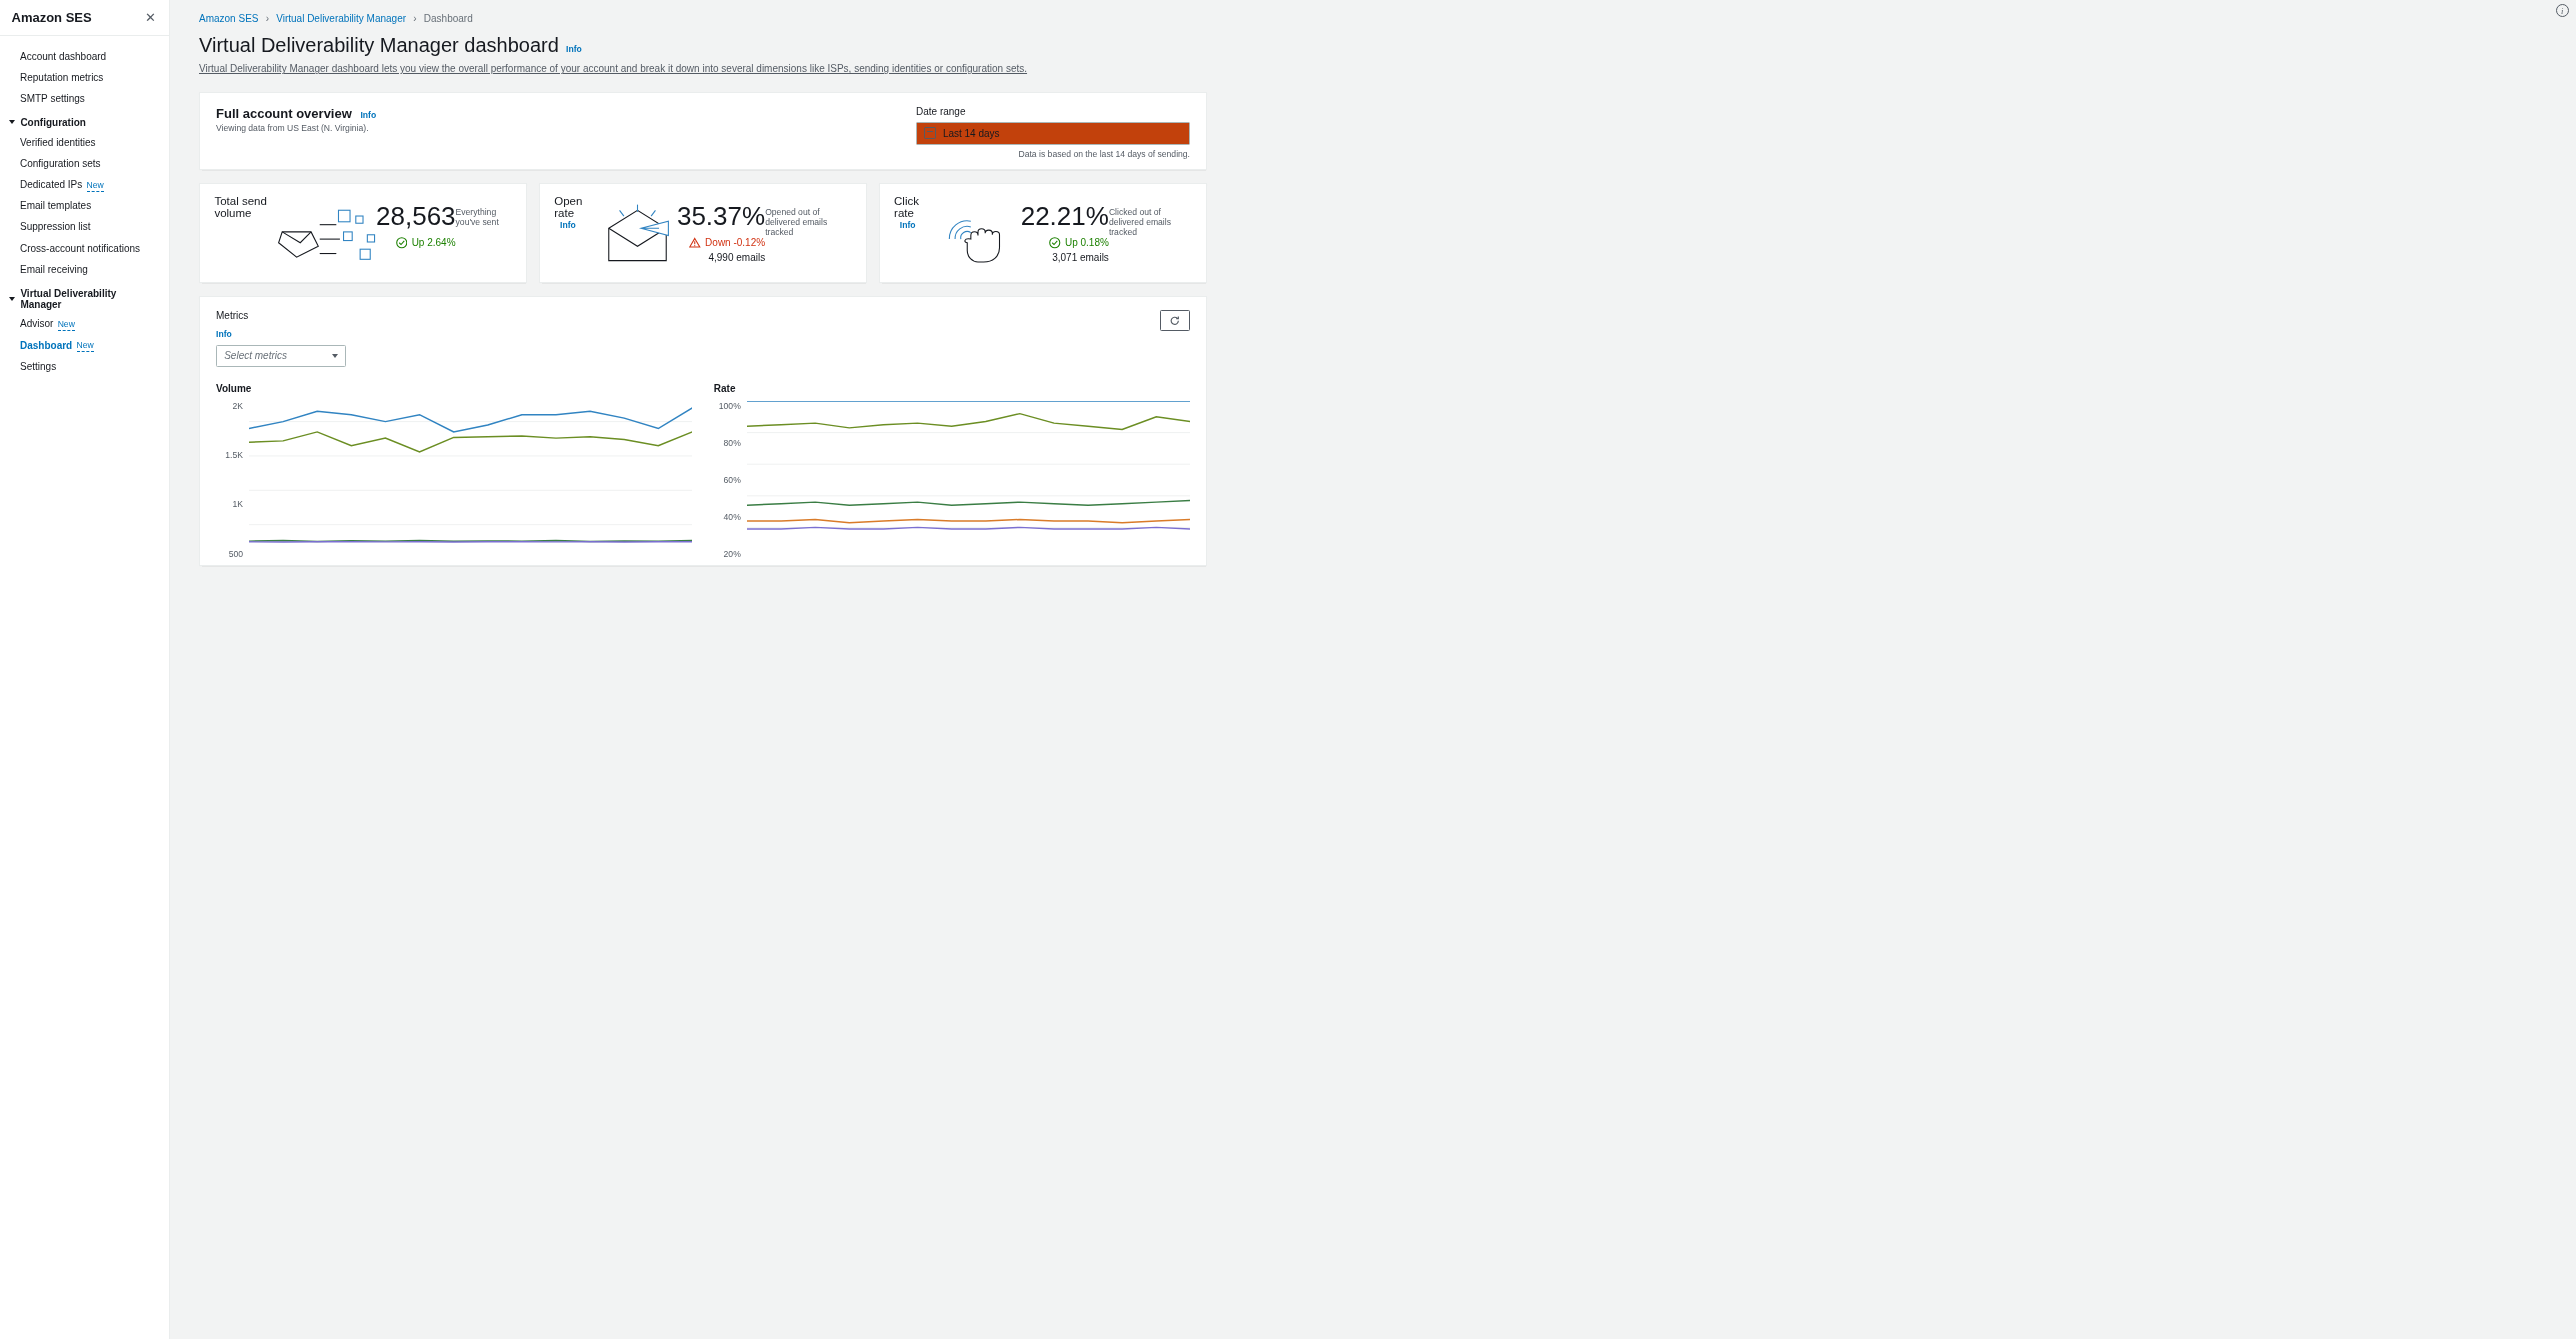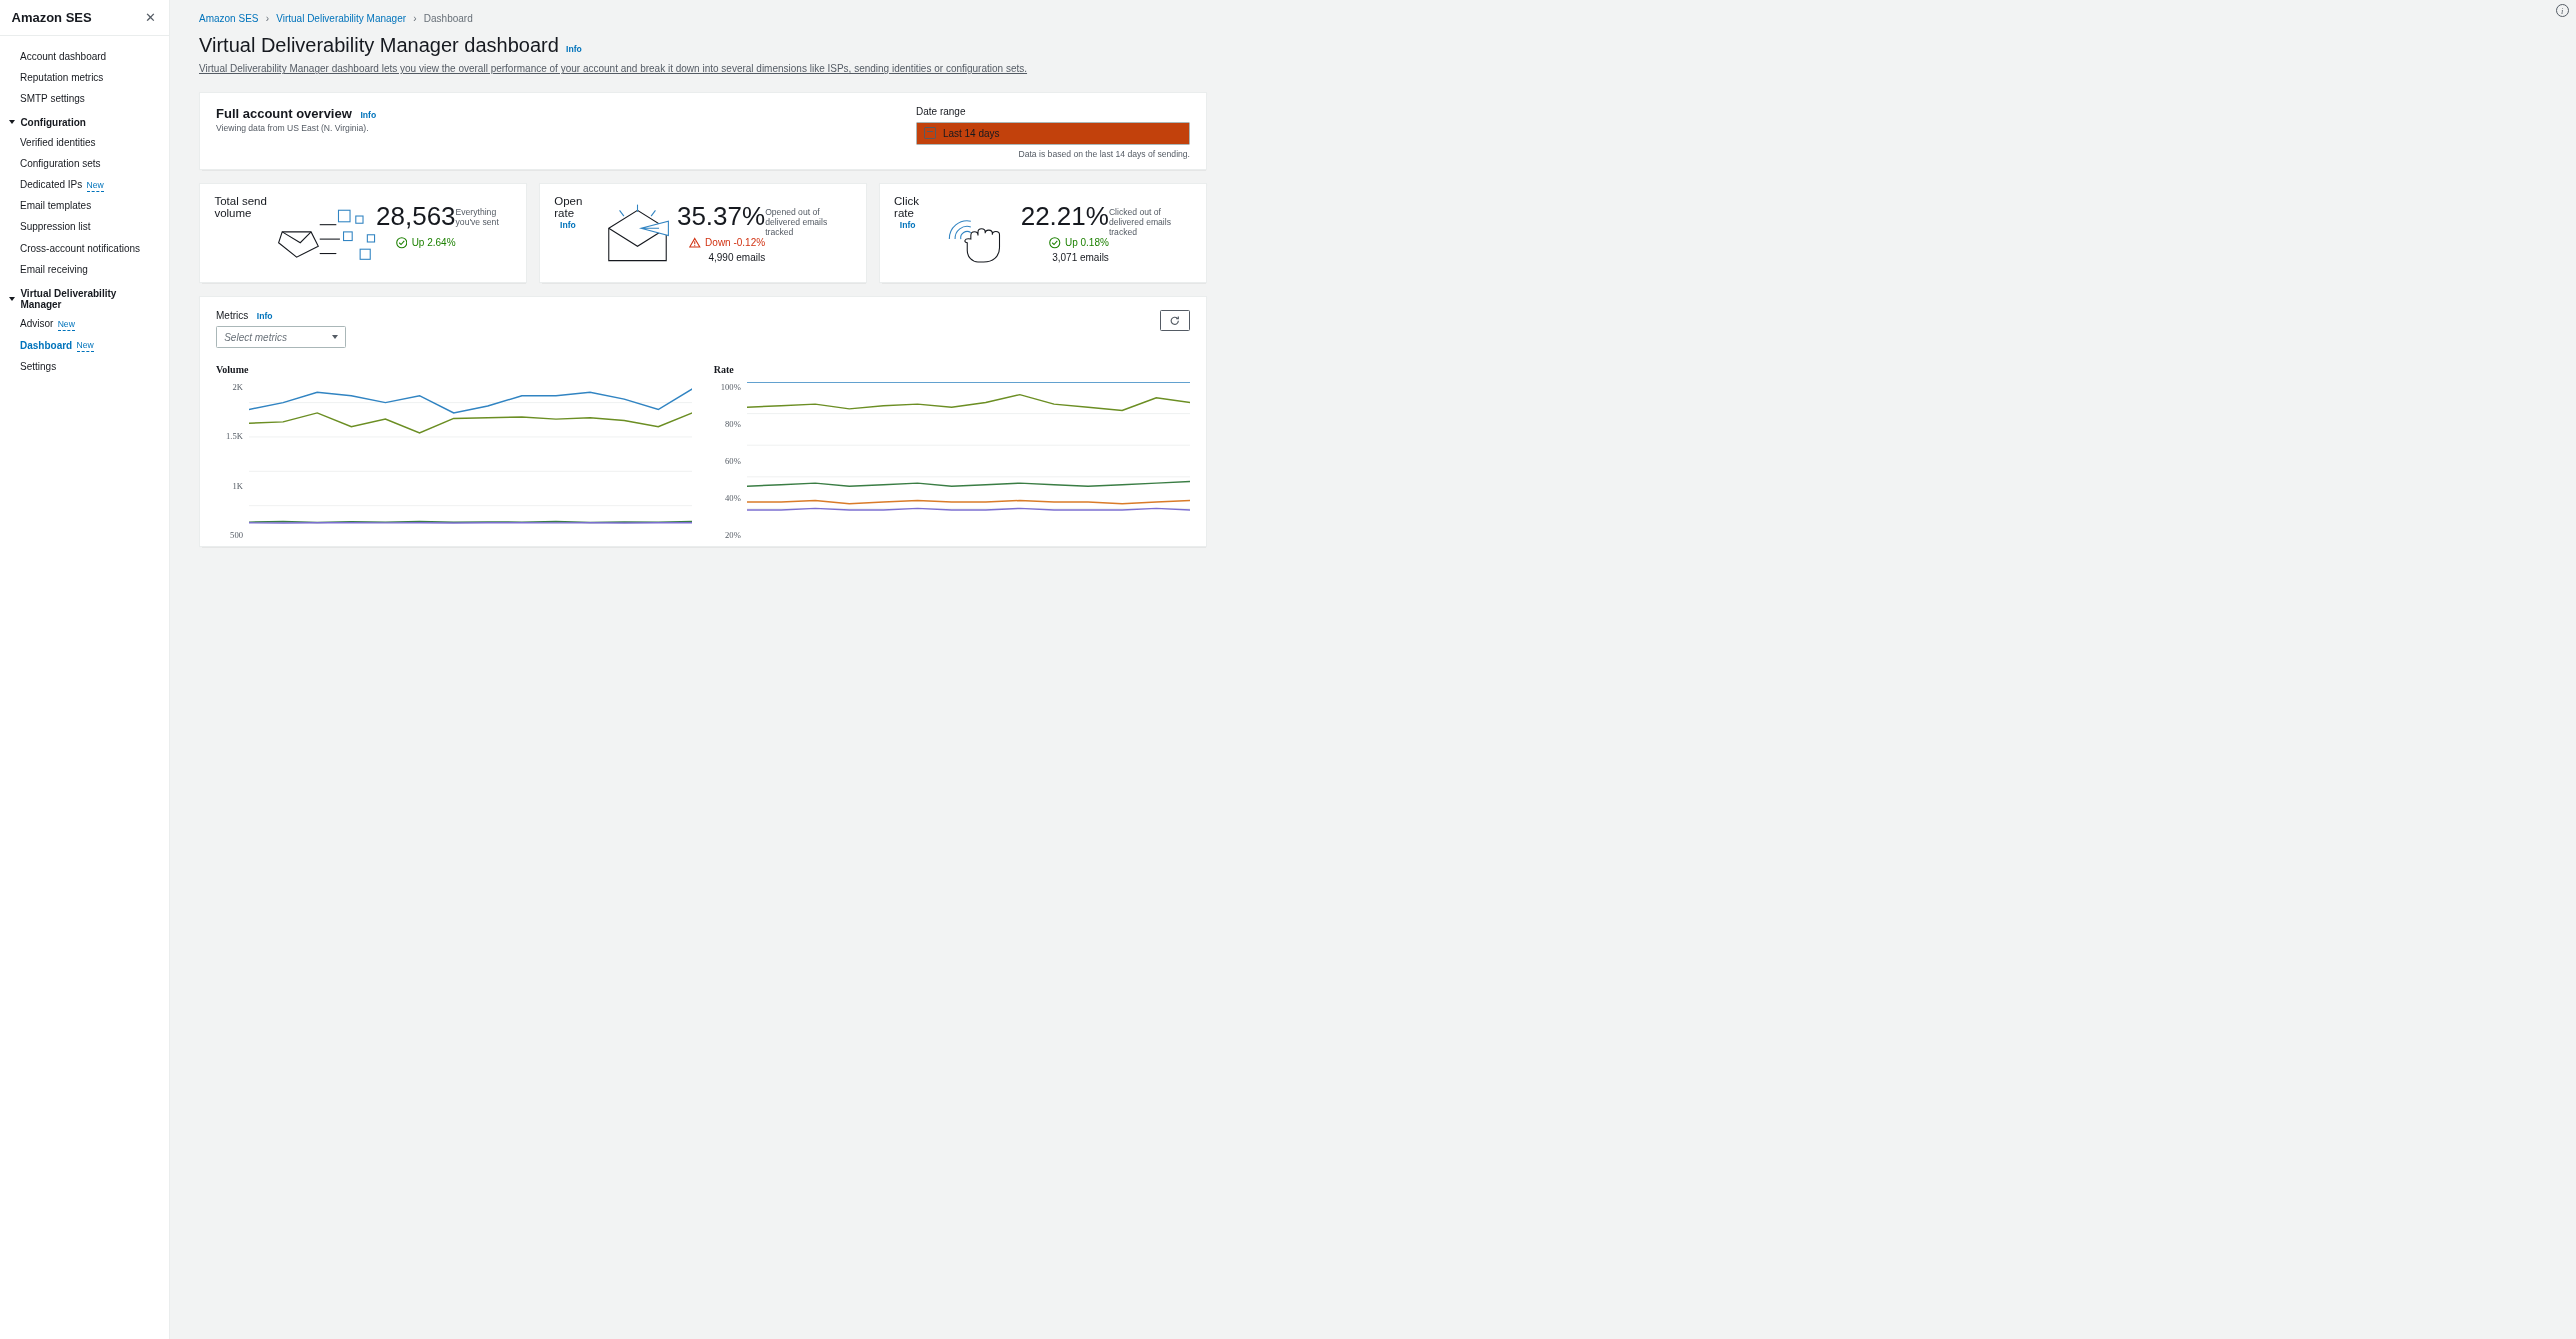--- a/index.html
+++ b/index.html
@@ -76,33 +76,33 @@
   .kpi-delta{display:flex;align-items:center;justify-content:flex-end;gap:4.3px;margin-top:8.6px;font-size:10px;}
   .kpi-delta.up{color:#1d8102;}
   .kpi-delta.down{color:#d13212;}
   .kpi-sub2{color:#16191f;font-size:10px;margin-top:2.9px;text-align:right;}
   .kpi-foot{color:#545b64;font-size:8.6px;margin-top:11.5px;}
   .delta-icon{width:11.5px;height:11.5px;flex-shrink:0;}
   
   .metrics{padding:13px 16px 5.8px 16px;}
   .metrics-hdr{display:flex;align-items:flex-start;justify-content:space-between;}
   .metrics-left{display:flex;flex-direction:column;gap:5.8px;}
-  .metrics-title-row{display:flex;align-items:baseline;gap:8.6px;}
+  .metrics-title-row{display:flex;align-items:baseline;gap:8.6px;flex-direction:column;}
   .select-metrics{
     width:130px;height:21.6px;border:0.7px solid #aab7b8;border-radius:1.4px;background:#fff;
     display:flex;align-items:center;justify-content:space-between;padding:0 7.2px;cursor:pointer;
     color:#687078;font-style:italic;font-size:10px;
   }
   .select-caret{width:0;height:0;border-left:3.6px solid transparent;border-right:3.6px solid transparent;border-top:4.3px solid #545b64;}
   .refresh-btn{
     width:30px;height:21.6px;border:0.7px solid #545b64;border-radius:1.4px;background:#fff;
     display:flex;align-items:center;justify-content:center;cursor:pointer;
   }
   .charts{display:flex;gap:21.6px;margin-top:16px;}
-  .chart-col{flex:1;font-family:Liberation Serif, serif;}
+  .chart-col{flex:1;}
   .chart-title{font-weight:700;font-size:10px;margin-bottom:7.2px;}
   .chart-wrap{display:flex;gap:5.8px;}
   .y-axis{display:flex;flex-direction:column;justify-content:space-between;height:158px;font-size:8.6px;color:#545b64;text-align:right;min-width:27px;}
   svg.chart{flex:1;height:158px;}
   svg.chart .grid{stroke:#eaeded;stroke-width:1;}
 </style>
 </head>
 <body>
 
 <div class="app">

